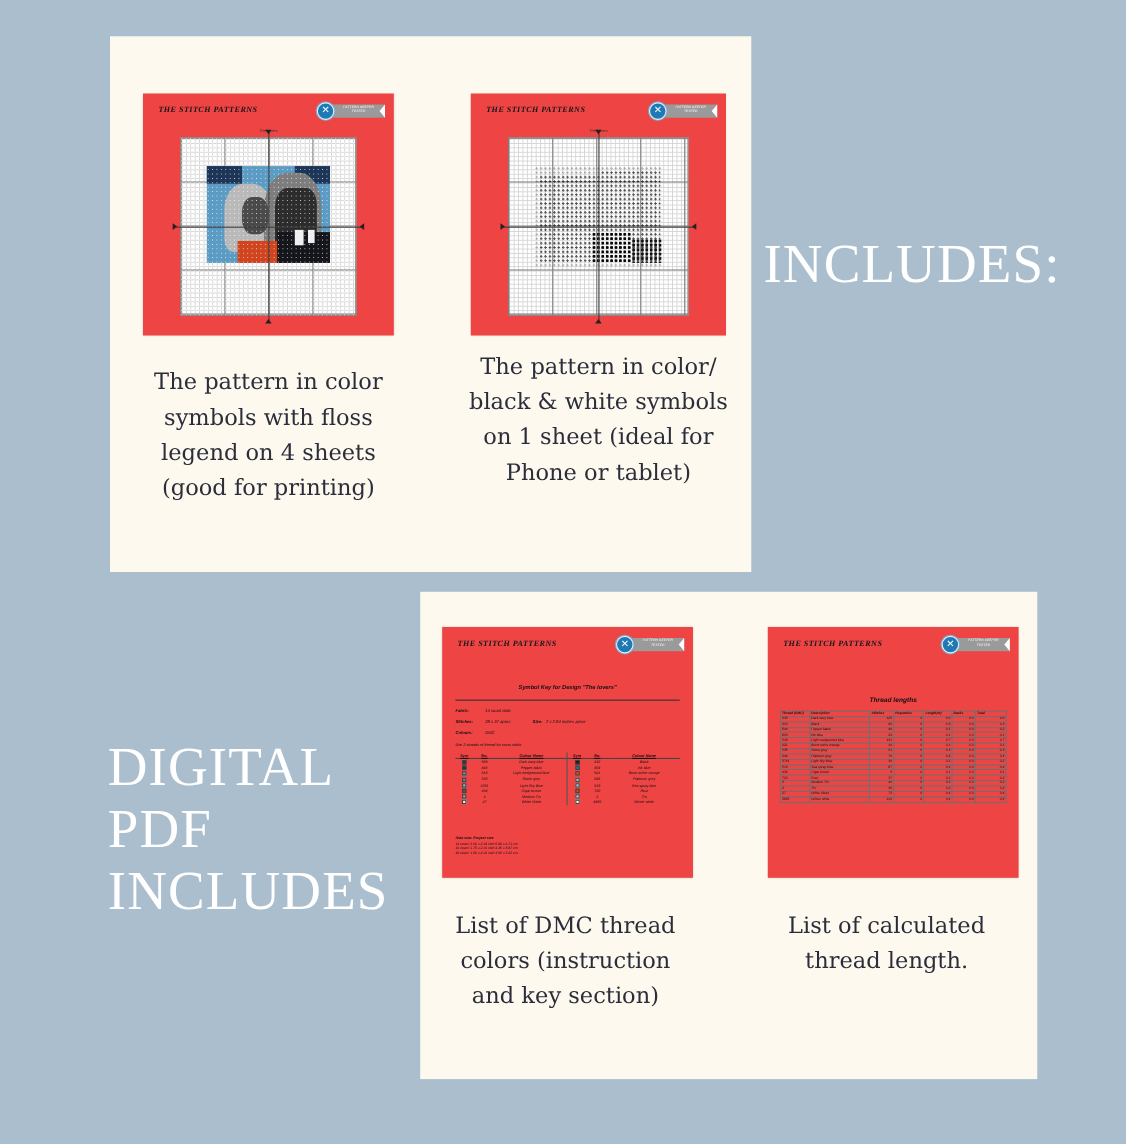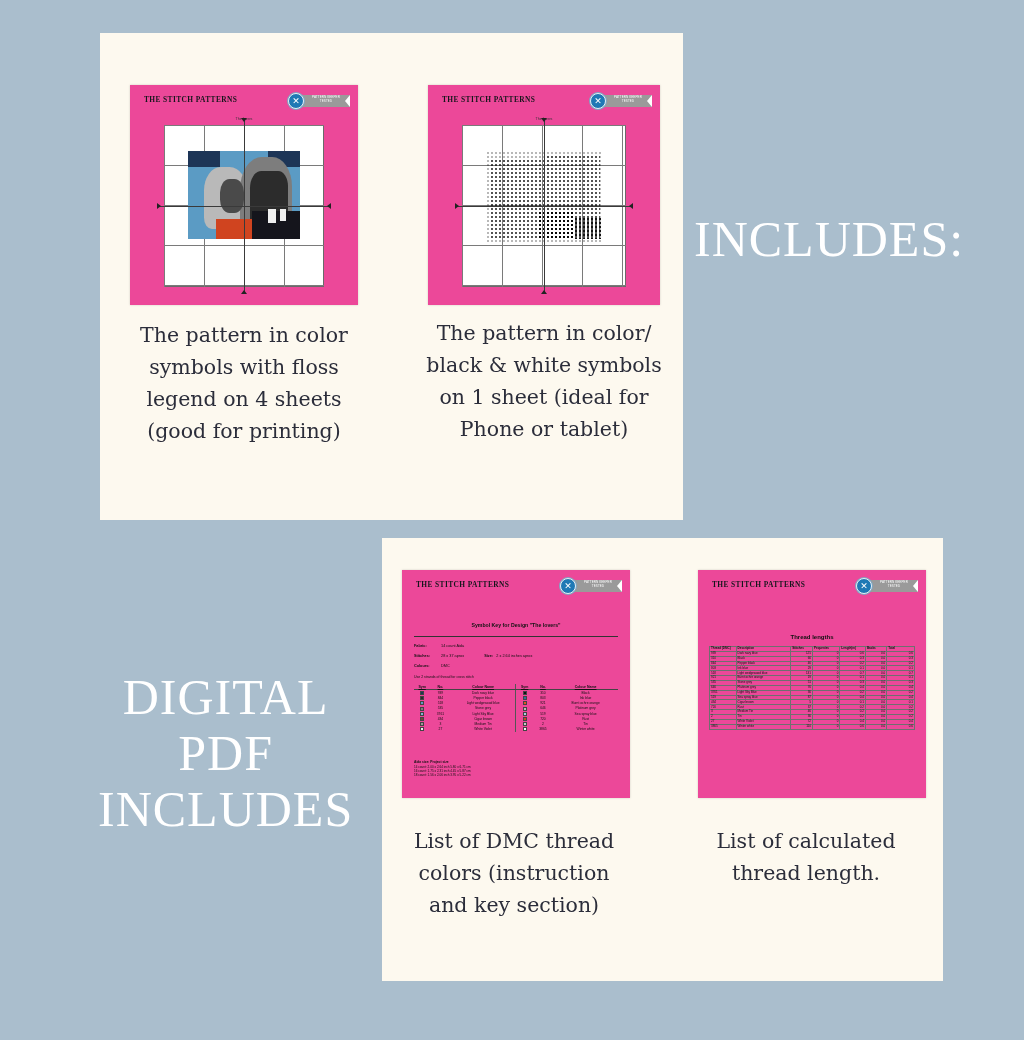--- a/index.html
+++ b/index.html
@@ -12,39 +12,39 @@
 
   
   .panel{position:absolute;background:#fdf9ef;}
   #panel-top{left:100px;top:33px;width:583px;height:487px;}
   #panel-bottom{left:382px;top:538px;width:561px;height:443px;}
 
   
   .blue-head{
     position:absolute;color:#ffffff;
     font-family:"Liberation Serif", serif;font-weight:400;
-    letter-spacing:.02em;line-height:1.0;text-align:center;
+    letter-spacing:.02em;line-height:1.0;
   }
   #includes-heading{left:694px;top:214px;font-size:50px;}
   #pdf-heading{left:98px;top:672px;font-size:50px;}
   #pdf-heading div{margin-bottom:6px;}
 
   
   .caption{
     position:absolute;text-align:center;color:#2b2d3a;
     font-family:"DejaVu Serif", serif;font-weight:400;
     font-size:20.5px;line-height:1.56;
   }
-  #cap-1{left:128px;top:320px;width:232px;}
+  #cap-1{left:128px;top:332px;width:232px;}
   #cap-2{left:418px;top:318px;width:252px;}
   #cap-3{left:398px;top:826px;width:232px;}
   #cap-4{left:680px;top:826px;width:252px;}
 
   
-  .sheet{position:absolute;background:#ec4899;box-shadow:0 0 2px rgba(0,0,0,.18);}
+  .sheet{position:absolute;background:#ef4444;box-shadow:0 0 2px rgba(0,0,0,.18);font-style:italic;}
   #sheet-color   {left:130px;top:85px; width:228px;height:220px;}
   #sheet-bw      {left:428px;top:85px; width:232px;height:220px;}
   #sheet-key     {left:402px;top:570px;width:228px;height:228px;}
   #sheet-threads {left:698px;top:570px;width:228px;height:228px;}
 
   
   .sheet-head{position:absolute;left:0;right:0;top:0;height:30px;}
   .sheet-title{
     position:absolute;left:14px;top:10px;
     font-family:"Liberation Serif", serif;font-weight:700;

